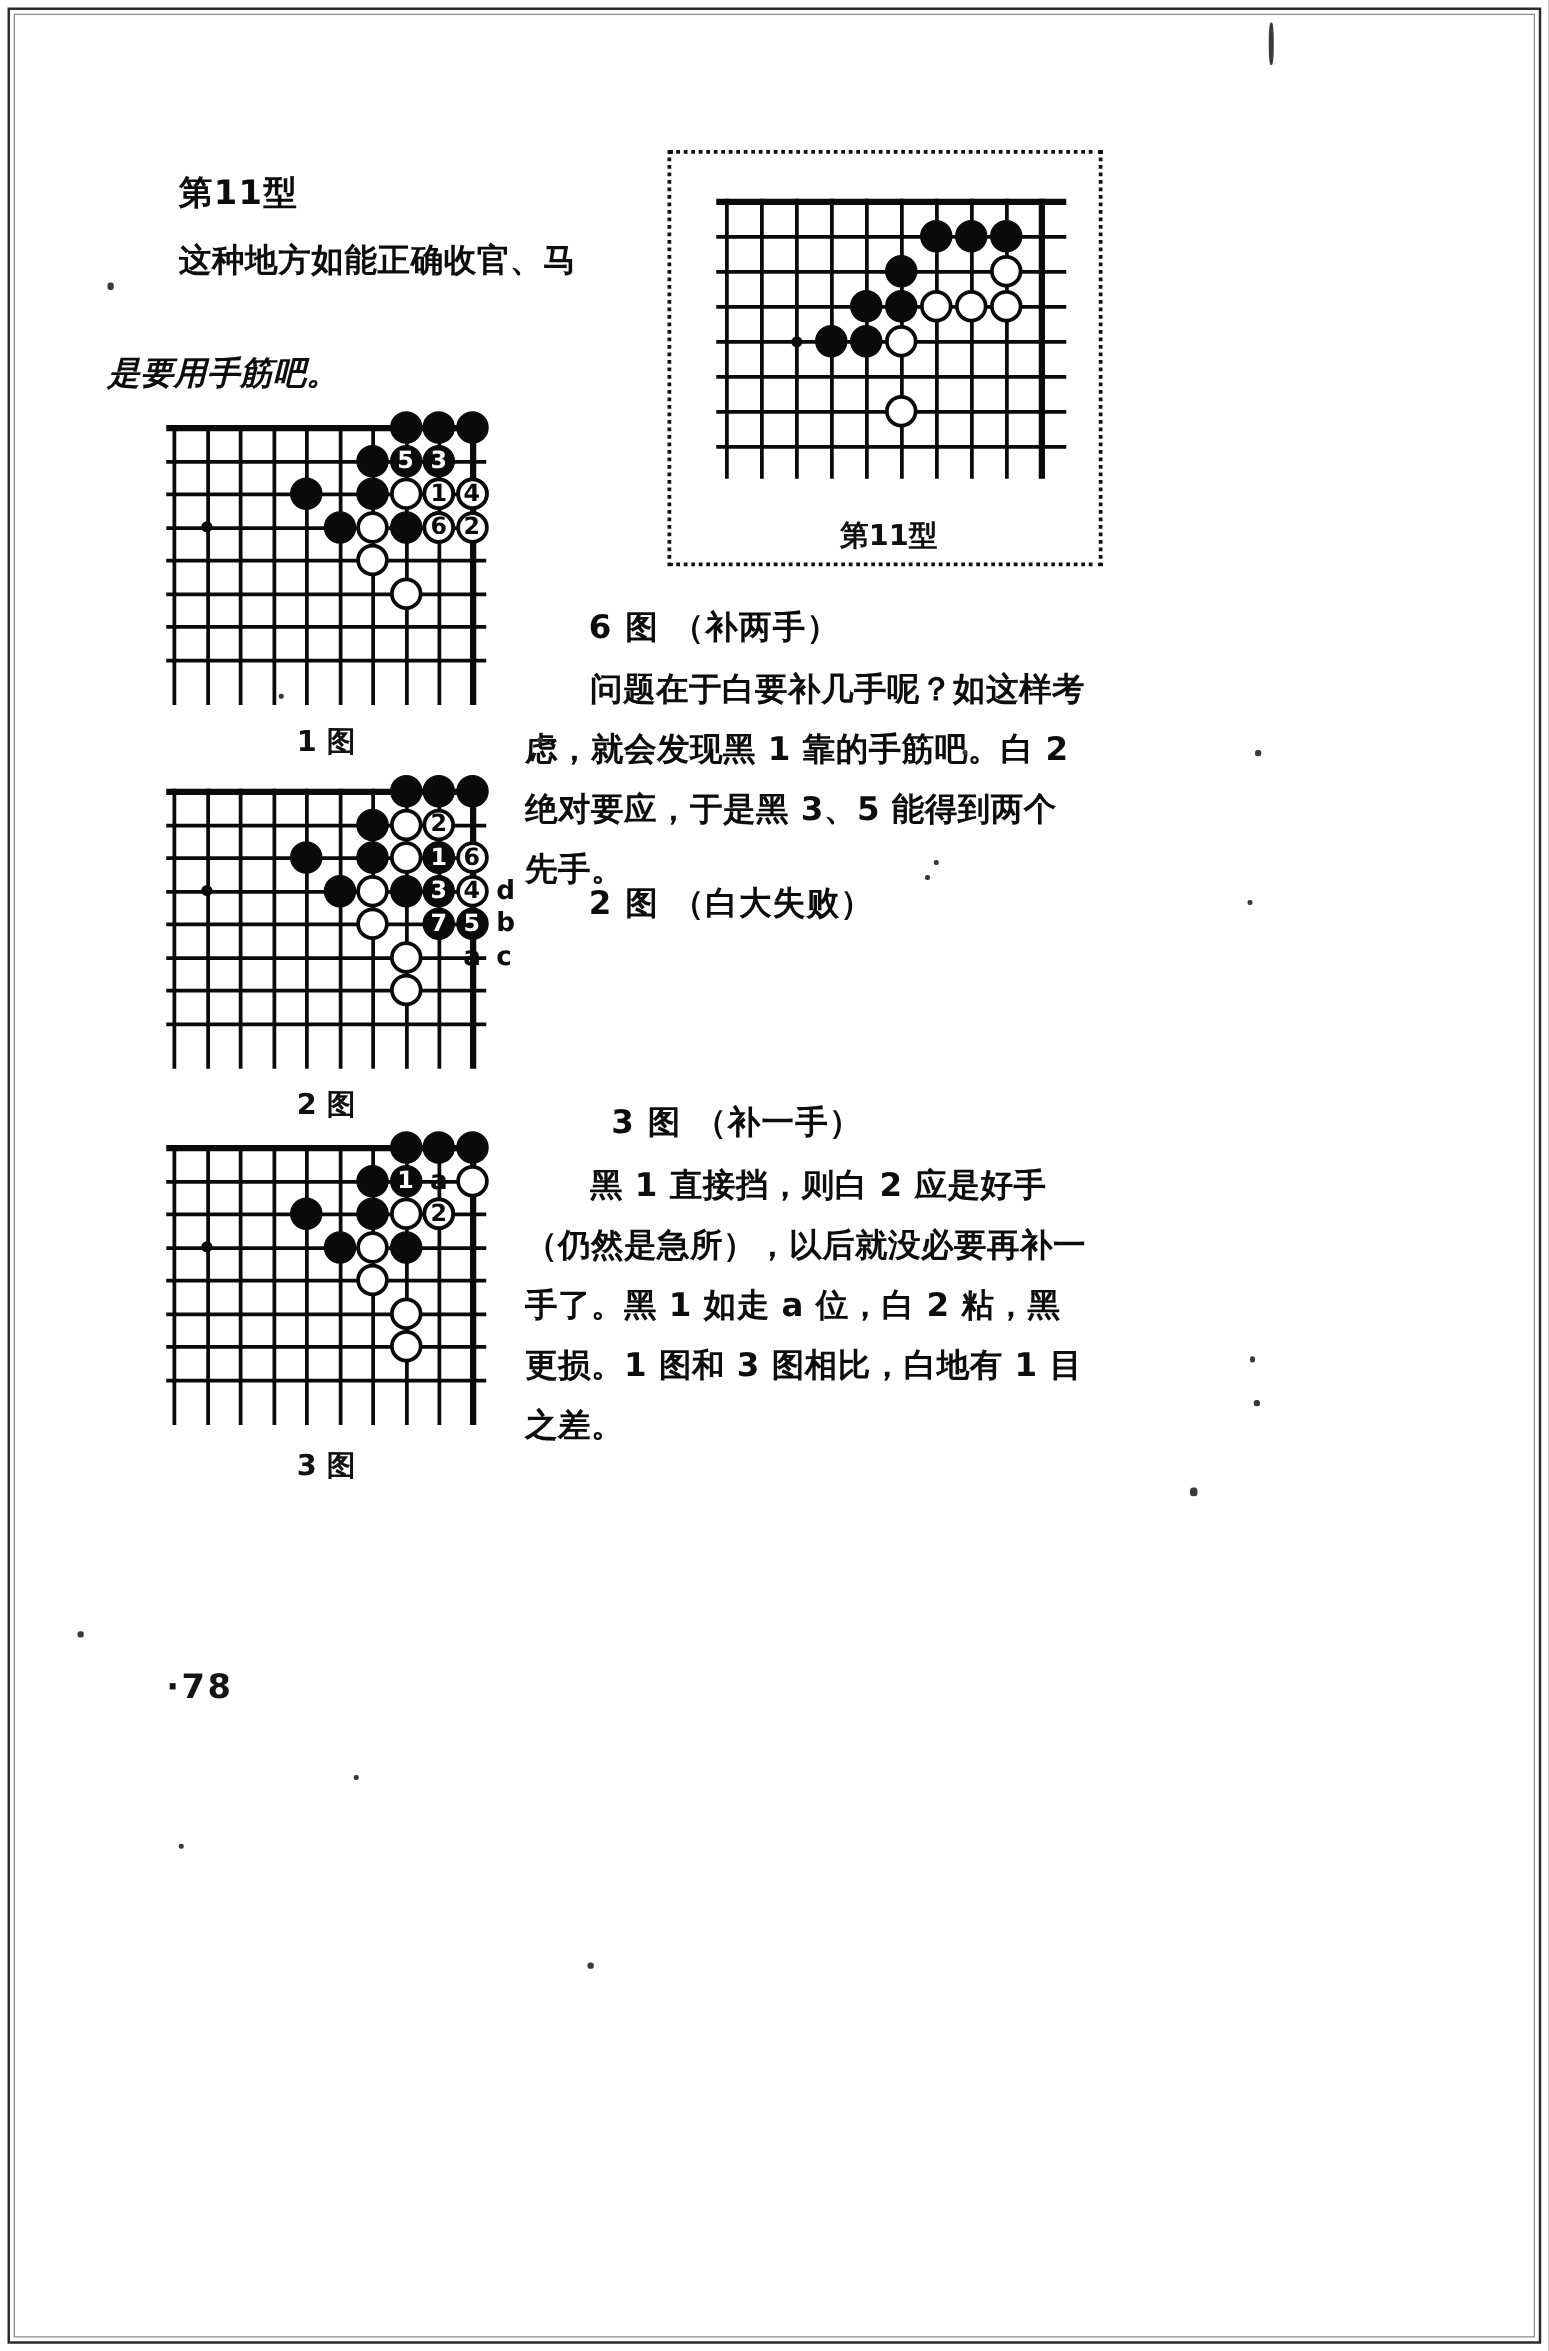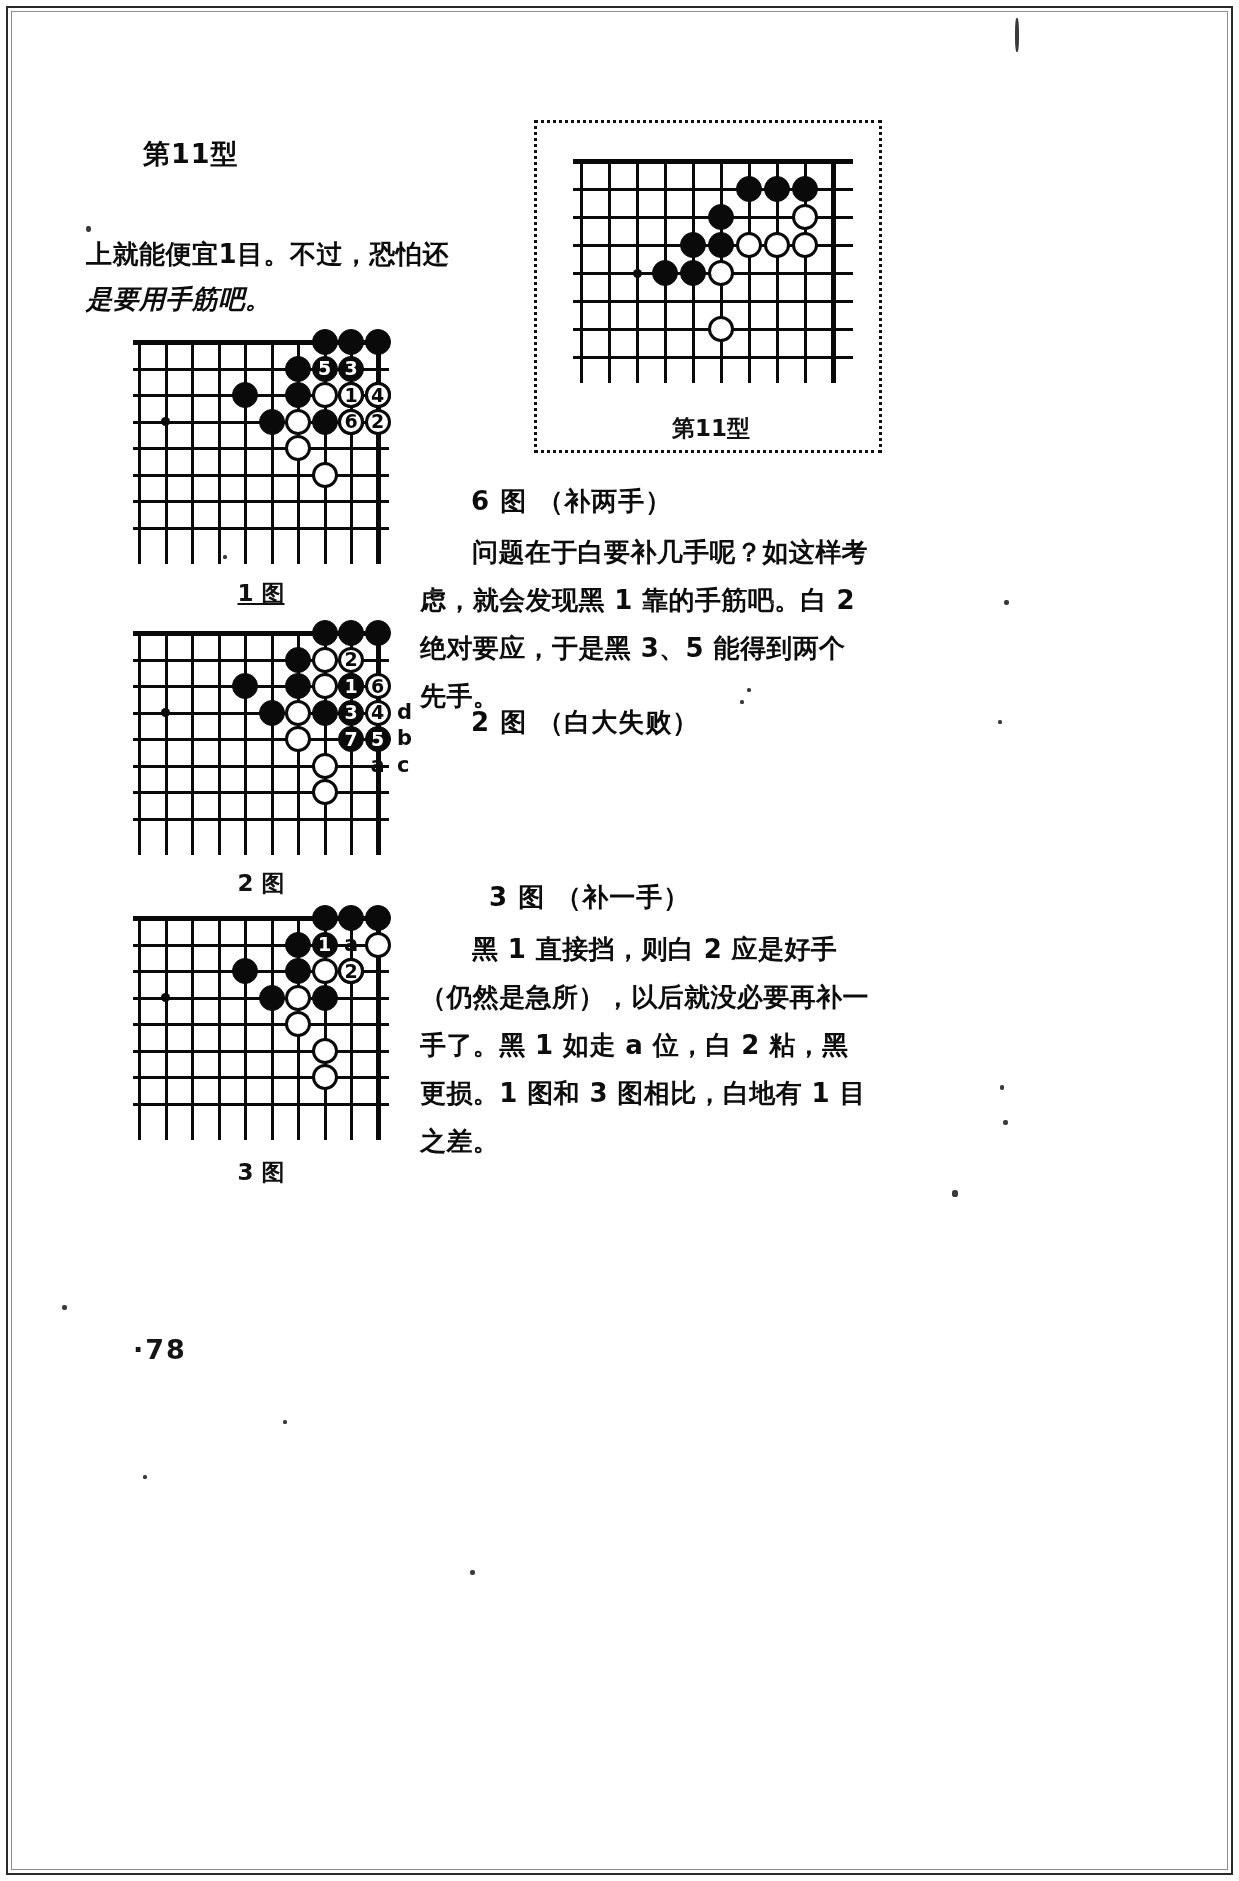--- a/index.html
+++ b/index.html
@@ -151,21 +151,21 @@
 </head>
 <body>
 
 <div id="page">
 
   <div class="scan-frame"></div>
   <div class="scan-frame2"></div>
 
   <div class="heading cjk" style="left:143px; top:136px;">第11型</div>
 
-  <div class="bodytext cjk" style="left:86px; top:231px; width:430px;">上就能便宜1目。不过，恐怕还</div>
+  <div class="bodytext cjk" style="left:143px; top:186px; width:370px;">这种地方如能正确收官、马</div>
   <div class="bodytext cjk" style="left:86px; top:276px; width:430px;font-style:italic;">是要用手筋吧。</div>
 
   <div class="problem-box" style="left:534px; top:120px; width:348px; height:333px;">
     <div class="board" id="board-problem" style="left:36px; top:28px; width:280px; height:232px;">
         <div class="grid-line hline edge-top" style="left: 0px; top: 8px; width: 280px;"></div>
         <div class="grid-line hline" style="left: 0px; top: 37px; width: 280px;"></div>
         <div class="grid-line hline" style="left: 0px; top: 65px; width: 280px;"></div>
         <div class="grid-line hline" style="left: 0px; top: 93px; width: 280px;"></div>
         <div class="grid-line hline" style="left: 0px; top: 121px; width: 280px;"></div>
         <div class="grid-line hline" style="left: 0px; top: 149px; width: 280px;"></div>
@@ -235,21 +235,21 @@
       <div class="stone w" style="left: 205px; top: 76.5px; width: 26px; height: 26px;"></div>
       <div class="stone w" style="left: 152px; top: 103px; width: 26px; height: 26px;"></div>
       <div class="stone w" style="left: 178.5px; top: 129.5px; width: 26px; height: 26px;"></div>
       <div class="stone b" style="left: 178.5px; top: 23.5px; width: 26px; height: 26px;">5</div>
       <div class="stone b" style="left: 205px; top: 23.5px; width: 26px; height: 26px;">3</div>
       <div class="stone w" style="left: 205px; top: 50px; width: 26px; height: 26px;">1</div>
       <div class="stone w" style="left: 231.5px; top: 50px; width: 26px; height: 26px;">4</div>
       <div class="stone w" style="left: 205px; top: 76.5px; width: 26px; height: 26px;">6</div>
       <div class="stone w" style="left: 231.5px; top: 76.5px; width: 26px; height: 26px;">2</div>
     </div>
-  <div class="figlabel cjk" style="left:133px; top:578px; width:256px;text-decoration:underline;">1 图</div>
+  <div class="figlabel cjk" style="left:133px; top:578px; width:256px;">1 图</div>
 
   <div class="board" id="board-fig2" style="left:133px; top:623px; width:256px; height:232px;">
       <div class="grid-line hline edge-top" style="left: 0px; top: 8px; width: 256px;"></div>
       <div class="grid-line hline" style="left: 0px; top: 35.5px; width: 256px;"></div>
       <div class="grid-line hline" style="left: 0px; top: 62px; width: 256px;"></div>
       <div class="grid-line hline" style="left: 0px; top: 88.5px; width: 256px;"></div>
       <div class="grid-line hline" style="left: 0px; top: 115px; width: 256px;"></div>
       <div class="grid-line hline" style="left: 0px; top: 141.5px; width: 256px;"></div>
       <div class="grid-line hline" style="left: 0px; top: 168px; width: 256px;"></div>
       <div class="grid-line hline" style="left: 0px; top: 194.5px; width: 256px;"></div>

